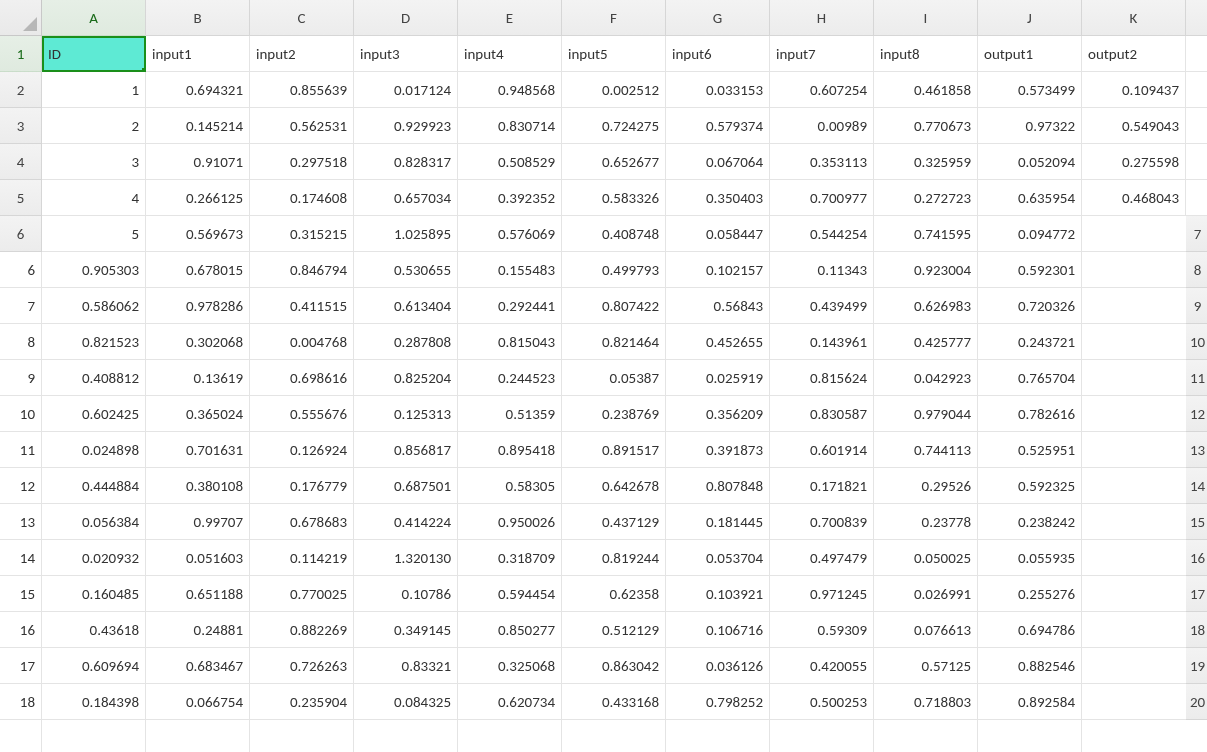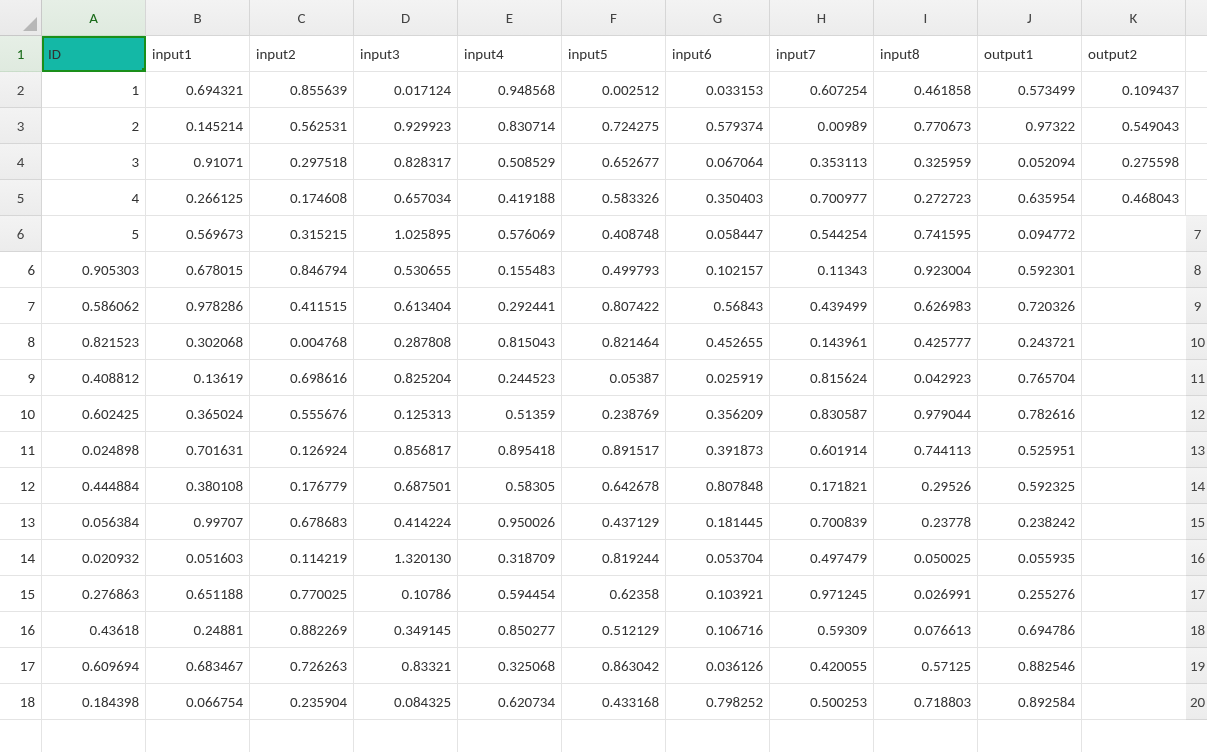--- a/index.html
+++ b/index.html
@@ -59,21 +59,21 @@
     justify-content: flex-end; 
     font-variant-numeric: tabular-nums;
     background: #fff;
     overflow: hidden;
     white-space: nowrap;
   }
   .cell.text { justify-content: flex-start; }
   .cell.selected {
     outline: 2px solid #1a8f1a;
     outline-offset: -2px;
-    background: #14b8a6;
+    background: #5eead4;
     position: relative;
   }
   .cell.selected::after {
     content: "";
     position: absolute;
     right: -3px;
     bottom: -3px;
     width: 6px;
     height: 6px;
     background: #1a8f1a;
@@ -150,21 +150,21 @@
     <div class="cell">0.353113</div>
     <div class="cell">0.325959</div>
     <div class="cell">0.052094</div>
     <div class="cell">0.275598</div>
     <div class="gutter"></div>
     <div class="row-header">5</div>
     <div class="cell">4</div>
     <div class="cell">0.266125</div>
     <div class="cell">0.174608</div>
     <div class="cell">0.657034</div>
-    <div class="cell">0.419188</div>
+    <div class="cell">0.392352</div>
     <div class="cell">0.583326</div>
     <div class="cell">0.350403</div>
     <div class="cell">0.700977</div>
     <div class="cell">0.272723</div>
     <div class="cell">0.635954</div>
     <div class="cell">0.468043</div>
     <div class="gutter"></div>
     <div class="row-header">6</div>
     <div class="cell">5</div>
     <div class="cell">0.569673</div>
@@ -289,21 +289,21 @@
     <div class="cell">1.320130</div>
     <div class="cell">0.318709</div>
     <div class="cell">0.819244</div>
     <div class="cell">0.053704</div>
     <div class="cell">0.497479</div>
     <div class="cell">0.050025</div>
     <div class="cell">0.055935</div>
     <div class="gutter"></div>
     <div class="row-header">16</div>
     <div class="cell">15</div>
-    <div class="cell">0.276863</div>
+    <div class="cell">0.160485</div>
     <div class="cell">0.651188</div>
     <div class="cell">0.770025</div>
     <div class="cell">0.10786</div>
     <div class="cell">0.594454</div>
     <div class="cell">0.62358</div>
     <div class="cell">0.103921</div>
     <div class="cell">0.971245</div>
     <div class="cell">0.026991</div>
     <div class="cell">0.255276</div>
     <div class="gutter"></div>

